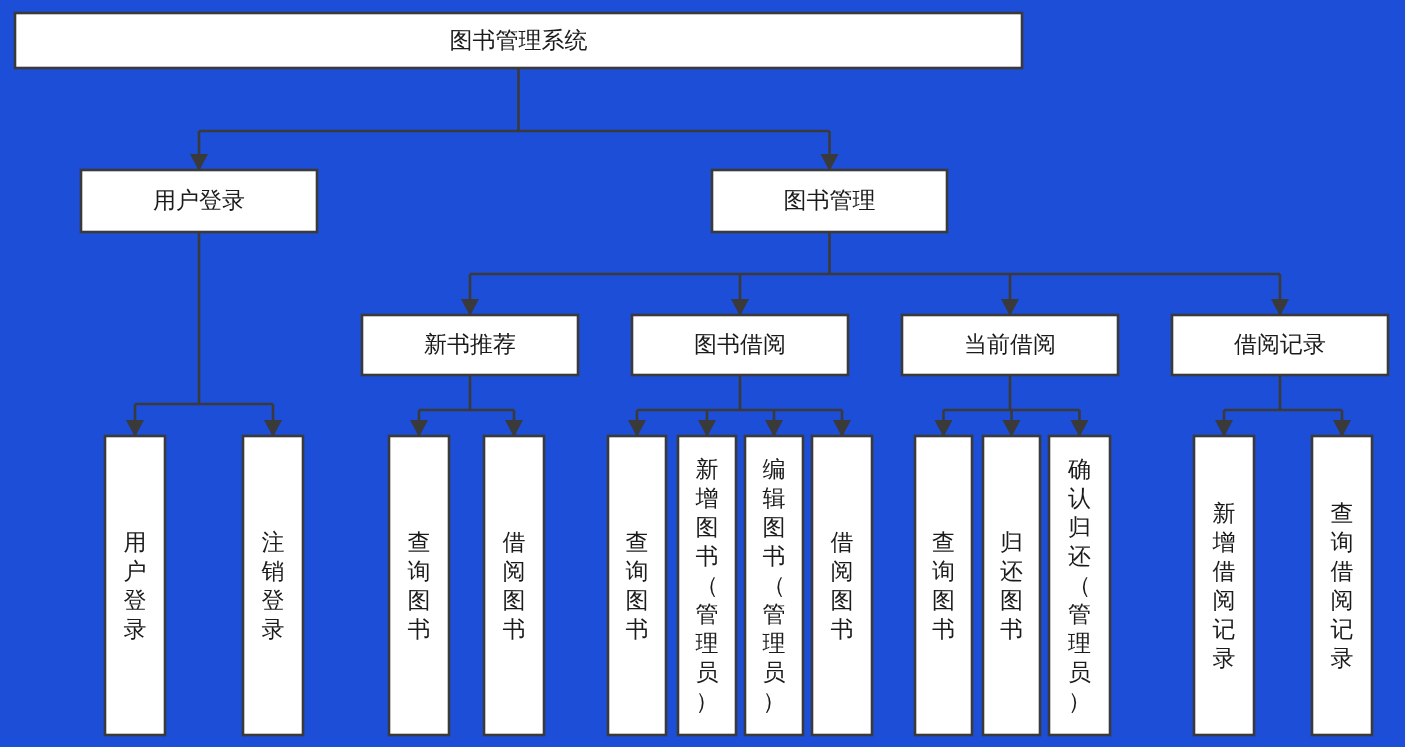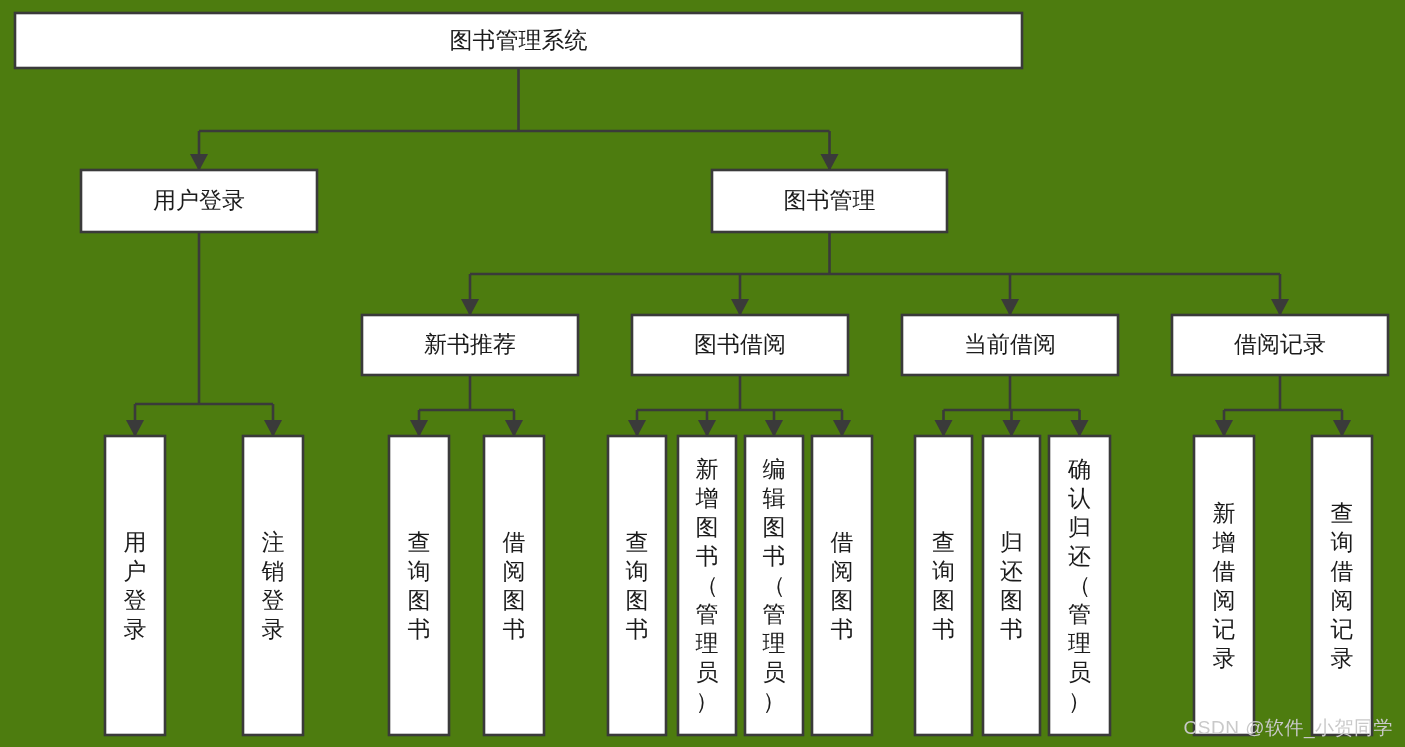--- a/index.html
+++ b/index.html
@@ -10,21 +10,21 @@
   body {
     width: 1405px;
     height: 747px;
     font-family: "Liberation Sans", "DejaVu Sans", sans-serif;
     overflow: hidden;
   }
   #diagram-root {
     position: relative;
     width: 1405px;
     height: 747px;
-    background: #4d7c0f;
+    background: #1d4ed8;
   }
   svg#flow-svg {
     position: absolute;
     left: 0;
     top: 0;
     width: 1405px;
     height: 747px;
     display: block;
   }
   .node-box {
@@ -202,14 +202,13 @@
         <g>
           <rect x="1194" y="436" width="60" height="299" class="node-box"></rect>
           <text x="1224" class="node-label-vertical" y="520.5"><tspan x="1224" dy="0">新</tspan><tspan x="1224" dy="29">增</tspan><tspan x="1224" dy="29">借</tspan><tspan x="1224" dy="29">阅</tspan><tspan x="1224" dy="29">记</tspan><tspan x="1224" dy="29">录</tspan></text>
         </g>
         <g>
           <rect x="1312" y="436" width="60" height="299" class="node-box"></rect>
           <text x="1342" class="node-label-vertical" y="520.5"><tspan x="1342" dy="0">查</tspan><tspan x="1342" dy="29">询</tspan><tspan x="1342" dy="29">借</tspan><tspan x="1342" dy="29">阅</tspan><tspan x="1342" dy="29">记</tspan><tspan x="1342" dy="29">录</tspan></text>
         </g>
       </g>
   </svg>
-  <div class="watermark-text">CSDN @软件_小贺同学</div>
 </div>
 
 </body></html>

